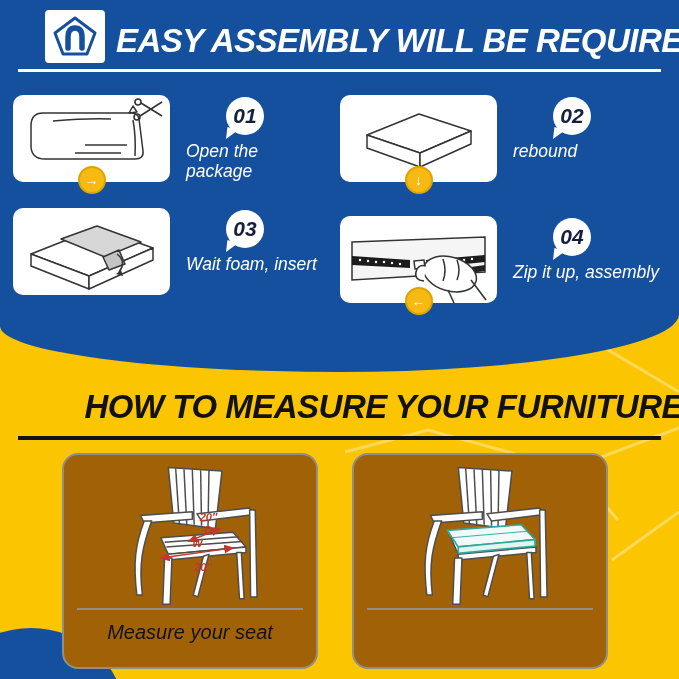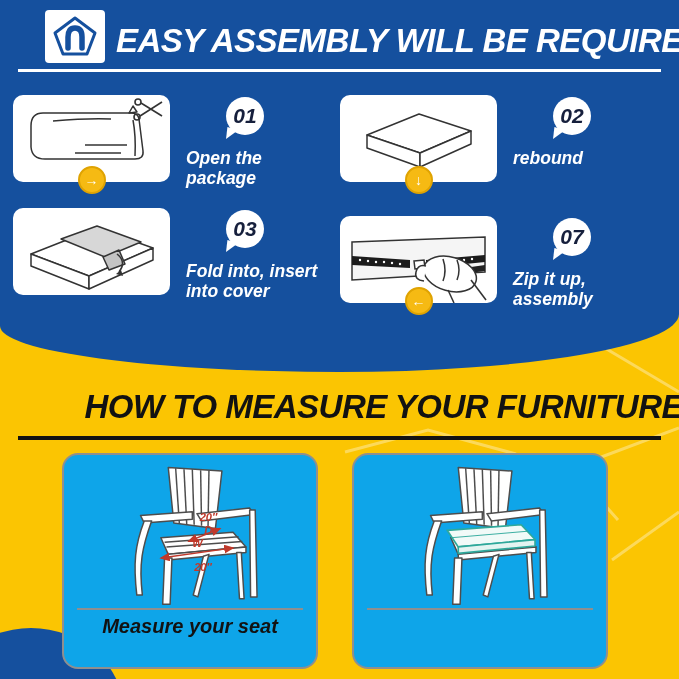--- a/index.html
+++ b/index.html
@@ -54,46 +54,46 @@
   .num-badge{
     position:relative;width:38px;height:38px;background:#fff;border-radius:50%;
     display:flex;align-items:center;justify-content:center;
     color:#161F3C;font-size:21px;font-weight:bold;font-style:italic;margin-left:40px;
   }
   .num-badge::after{
     content:"";position:absolute;left:0;bottom:-4px;width:12px;height:12px;
     background:#fff;clip-path:polygon(0% 100%,12% 0%,100% 28%);
   }
   .step-label{
-    margin-top:14px;color:#fff;font-size:17.5px;font-weight:bold;font-style:italic;
+    margin-top:7px;color:#fff;font-size:17.5px;font-weight:normal;font-style:italic;
     line-height:1.12;
   }
 
   
   .watermark{position:absolute;top:0;left:0;z-index:0;}
   .measure-title{
     position:absolute;top:384px;left:0;width:100%;margin:4px;text-align:right;
     color:#121212;font-size:33px;font-weight:bold;font-style:italic;
     letter-spacing:-0.5px;z-index:2;
   }
   .measure-rule{
     position:absolute;top:436px;left:18px;width:643px;height:4px;background:#121212;z-index:2;
   }
   .panel{
     position:absolute;top:453px;width:256px;height:216px;
-    background:#0ea5e9;border:2px solid #8F8F8F;border-radius:16px;z-index:3;
+    background:#a16207;border:2px solid #8F8F8F;border-radius:16px;z-index:3;
     box-sizing:border-box;
   }
   #panel-left{left:62px;}
   #panel-right{left:352px;}
   .chair{display:block;margin:5px auto 0;}
   .panel-divider{width:226px;height:2px;background:#8F8F8F;margin:0 auto;}
   .panel-caption{
-    margin-top:5px;text-align:center;color:#121212;
-    font-size:20px;font-weight:bold;font-style:italic;line-height:1.1;
+    margin-top:11px;text-align:center;color:#121212;
+    font-size:20px;font-weight:normal;font-style:italic;line-height:1.1;
   }
   .corner-blob{
     position:absolute;left:-62px;top:628px;width:186px;height:170px;
     background:#15509E;border-radius:50%;z-index:2;
   }
 </style>
 </head>
 <body>
 
 <div class="page">
@@ -187,22 +187,21 @@
             <path d="M104,46 q10,8 2,18" fill="none"></path>
             <path d="M108,62 l-5,4 7,2 z" fill="#333" stroke="none"></path>
           </g>
         </svg>
       </div>
       <div class="step-info">
         <div class="num-badge">
           <span>03</span>
         </div>
         <div class="step-label">
-          <div>Fold into, insert</div>
-          <div>into cover</div>
+          <div>Wait foam, insert</div>
         </div>
       </div>
     </div>
 
     <div class="step" id="step4">
       <div class="illus-box">
         <svg viewBox="0 0 157 87">
           <polygon points="12,26 145,21 145,56 12,64" fill="#F5F5F5" stroke="#333" stroke-width="1.5"></polygon>
           <g>
             <polygon points="12,40 70,44 70,52 12,49" fill="#1C1C1C"></polygon>
@@ -232,21 +231,21 @@
             <path d="M131,64 L146,84" fill="none"></path>
             <path d="M108,74 L114,87" fill="none"></path>
           </g>
         </svg>
         <div class="arrow-badge">
           <span>←</span>
         </div>
       </div>
       <div class="step-info">
         <div class="num-badge">
-          <span>07</span>
+          <span>04</span>
         </div>
         <div class="step-label">
           <div>Zip it up, assembly</div>
         </div>
       </div>
     </div>
   </div>
 
   <h2 class="measure-title">HOW TO MEASURE YOUR FURNITURE</h2>
   <div class="measure-rule"></div>

